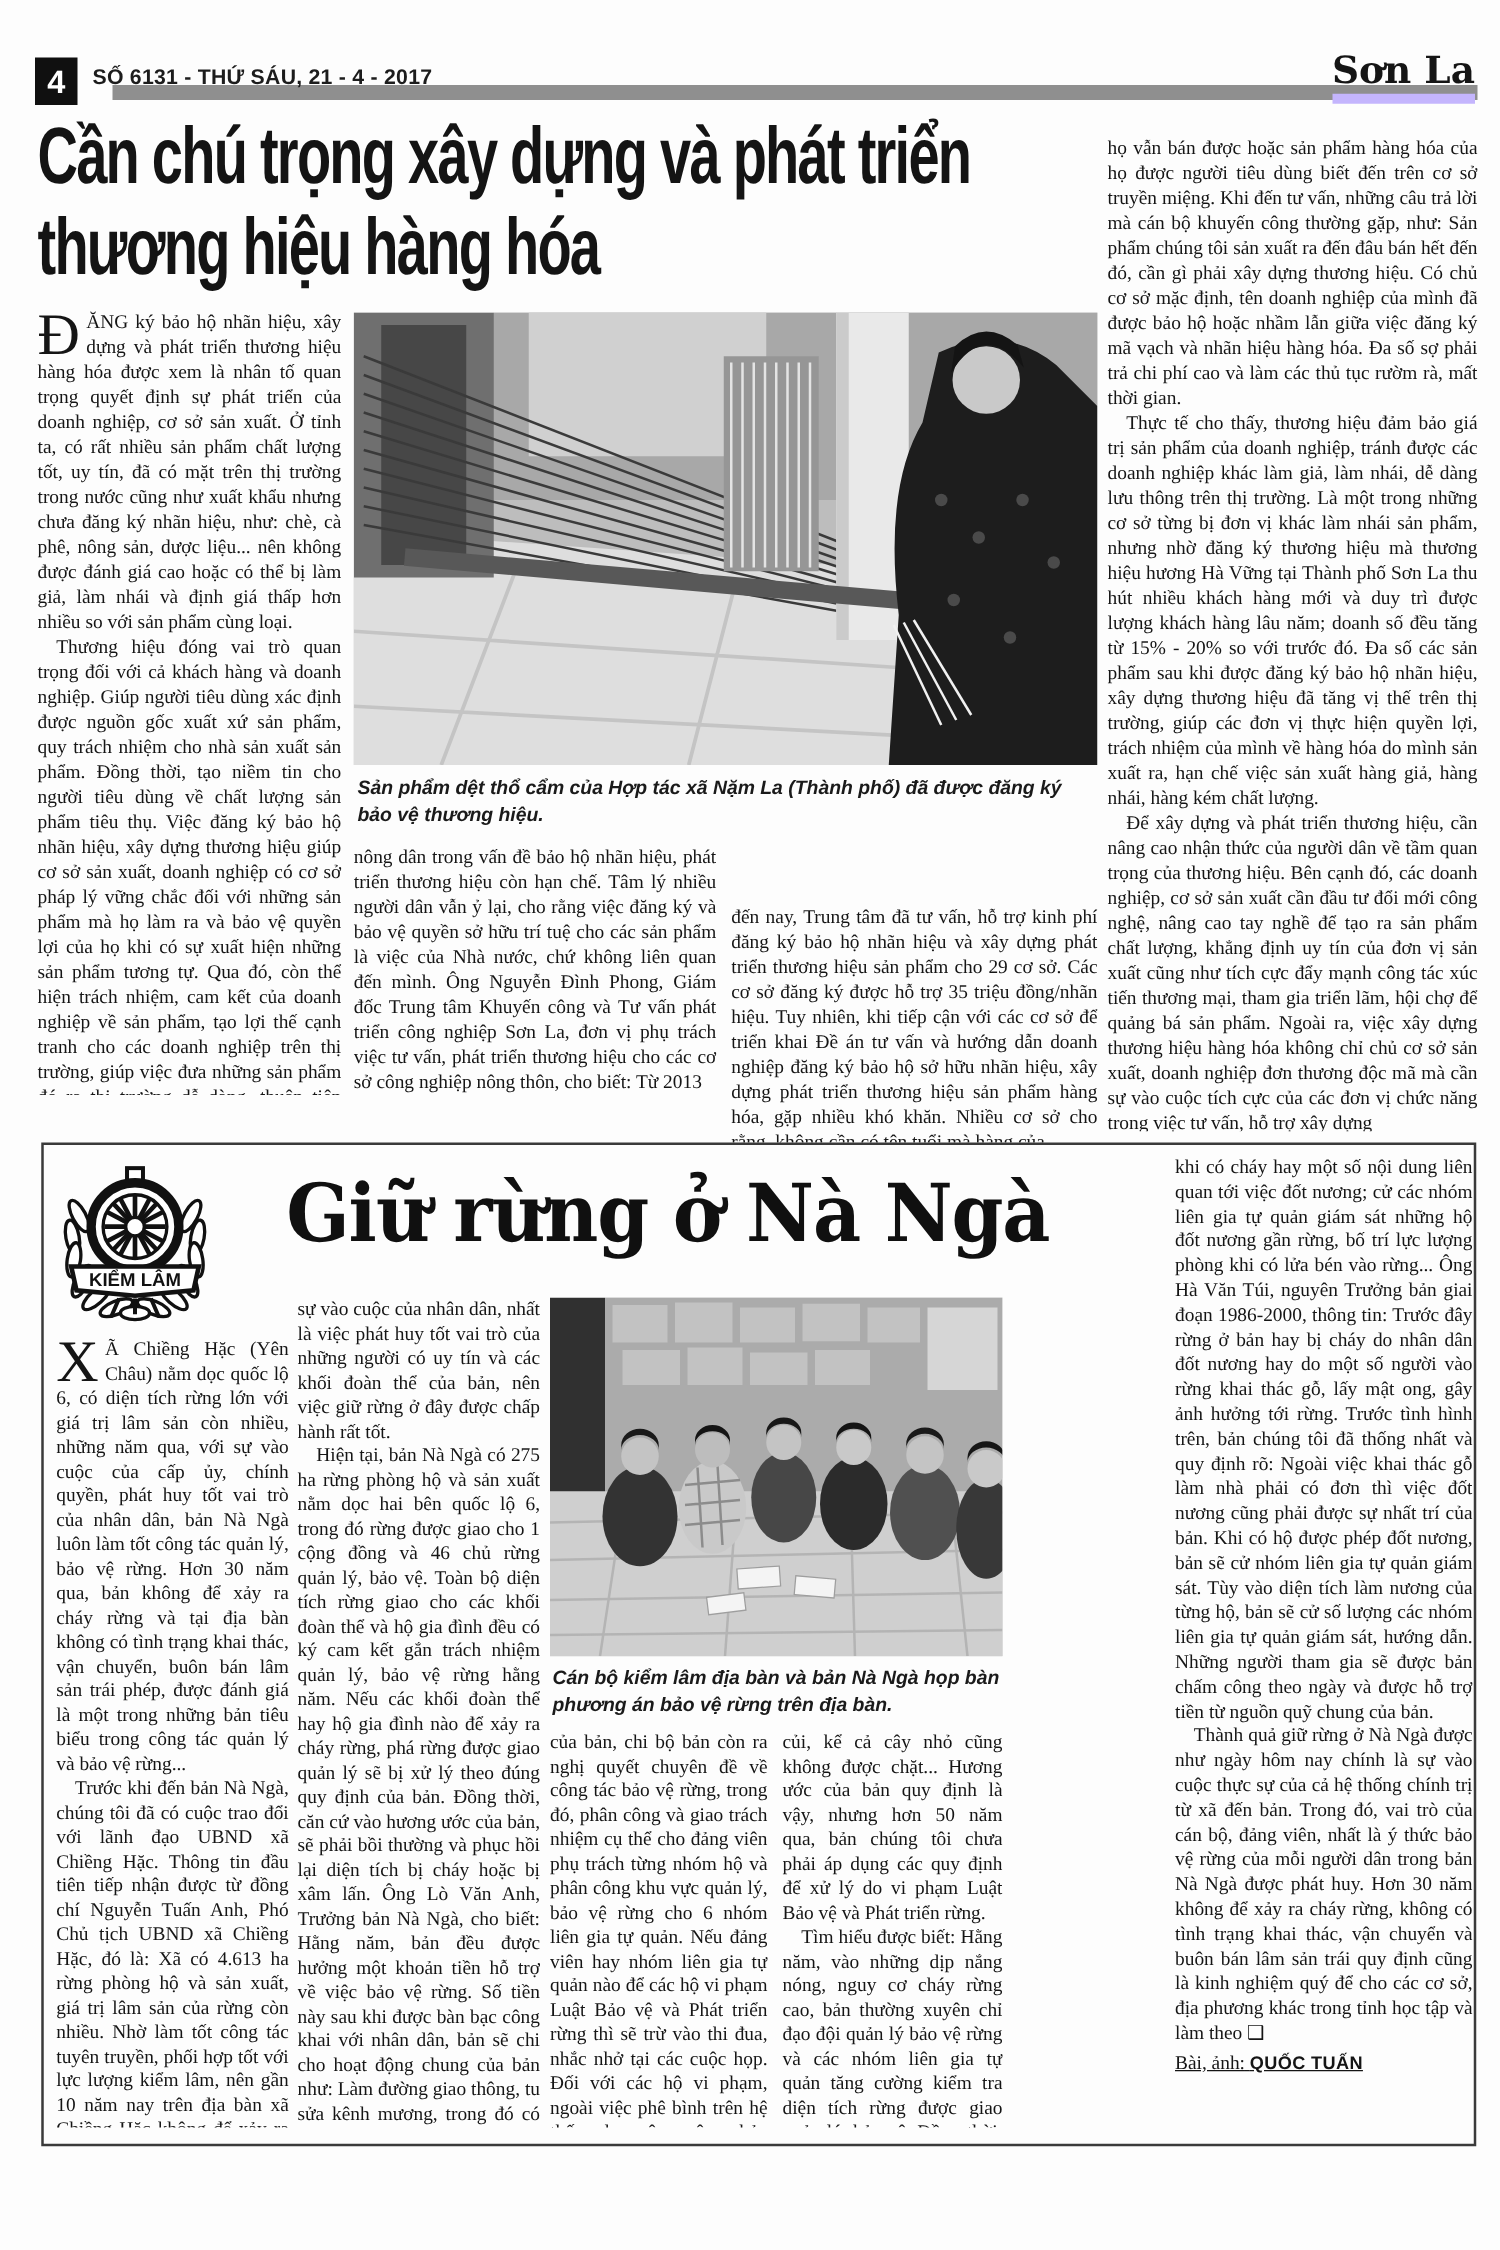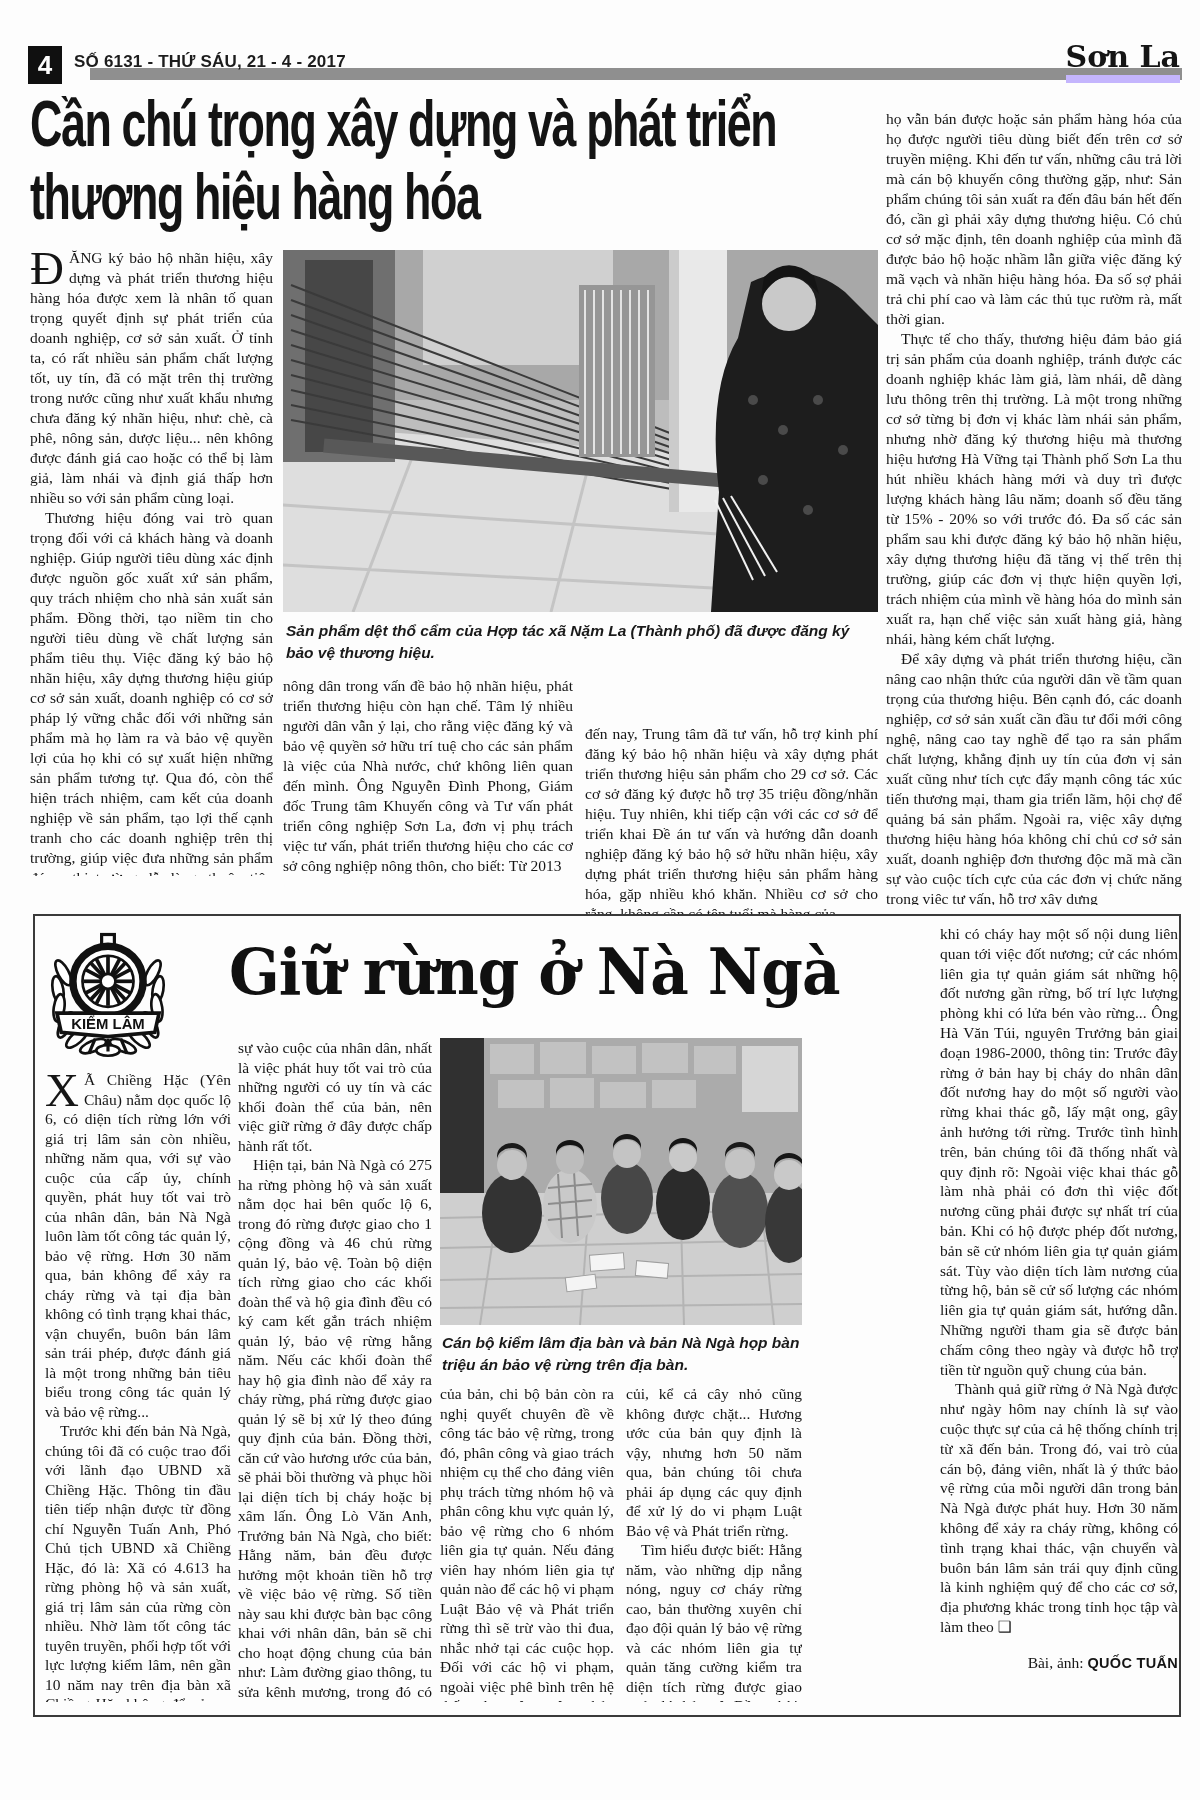--- a/index.html
+++ b/index.html
@@ -28,21 +28,21 @@
            font-size:15.5px;line-height:22px;text-align:left;color:#1a1a1a;}
   .byline{font-family:"Liberation Serif",serif;font-size:15.5px;white-space:nowrap;}
   .byline b{font-family:"Liberation Sans",sans-serif;font-size:14.5px;letter-spacing:.3px;}
   .photo{background:#cccccc;overflow:hidden;}
   .photo svg{display:block;}
   
   .art2box{left:33px;top:914px;width:1144px;height:799px;border:2px solid #3a3a3a;background:#fdfdfd;}
   .h2line{left:192px;top:916px;width:736px;height:114px;font-family:"DejaVu Serif",serif;
           font-weight:bold;font-size:64px;line-height:112px;text-align:center;color:#101010;
           letter-spacing:-1px;white-space:nowrap;transform:scaleX(.93);transform-origin:0 50%;}
-  .bylineRight{text-align:right;margin-top:16px;}
+  .bylineRight{margin-top:4px;text-decoration:underline;}
 </style>
 </head>
 <body>
 
 <div id="page">
 
   <div class="abs pagenum">4</div>
   <div class="abs graybar"></div>
   <div class="abs issue">SỐ 6131 - THỨ SÁU, 21 - 4 - 2017</div>
   <div class="abs masthead">Sơn La</div>
@@ -236,21 +236,21 @@
           <path d="M334,132 a15,12 0 0 1 30,0 l0,-4 a15,13 0 0 0 -30,0 z" fill="#161616"></path>
       </g>
       <g fill="#f4f4f4" stroke="#9e9e9e" stroke-width="1">
         <rect x="150" y="216" width="34" height="16" transform="rotate(-4 167 224)"></rect>
         <rect x="196" y="224" width="32" height="15" transform="rotate(5 212 231)"></rect>
         <rect x="126" y="238" width="30" height="14" transform="rotate(-7 141 245)"></rect>
       </g>
     </svg>
   </div>
 
-  <div class="abs caption" style="left:442px;top:1332px;width:358px;height:46px;">Cán bộ kiểm lâm địa bàn và bản Nà Ngà họp bàn triệu án bảo vệ rừng trên địa bàn.</div>
+  <div class="abs caption" style="left:442px;top:1332px;width:358px;height:46px;">Cán bộ kiểm lâm địa bàn và bản Nà Ngà họp bàn phương án bảo vệ rừng trên địa bàn.</div>
 
   <div class="col" style="left:440px;top:1384px;width:174px;height:318px;line-height:19.5px;">
     <p class="first">của bản, chi bộ bản còn ra nghị quyết chuyên đề về công tác bảo vệ rừng, trong đó, phân công và giao trách nhiệm cụ thể cho đảng viên phụ trách từng nhóm hộ và phân công khu vực quản lý, bảo vệ rừng cho 6 nhóm liên gia tự quản. Nếu đảng viên hay nhóm liên gia tự quản nào để các hộ vi phạm Luật Bảo vệ và Phát triển rừng thì sẽ trừ vào thi đua, nhắc nhở tại các cuộc họp. Đối với các hộ vi phạm, ngoài việc phê bình trên hệ thống loa công cộng, bản còn đánh giá trong các dịp bình xét hộ gia đình văn hóa. Bản cũng quy định rõ, đối với rừng đầu nguồn không được chăn thả gia súc, lấy</p>
   </div>
   <div class="col" style="left:626px;top:1384px;width:176px;height:318px;line-height:19.5px;">
     <p class="first">củi, kể cả cây nhỏ cũng không được chặt... Hương ước của bản quy định là vậy, nhưng hơn 50 năm qua, bản chúng tôi chưa phải áp dụng các quy định để xử lý do vi phạm Luật Bảo vệ và Phát triển rừng.</p>
     <p>Tìm hiểu được biết: Hằng năm, vào những dịp nắng nóng, nguy cơ cháy rừng cao, bản thường xuyên chỉ đạo đội quản lý bảo vệ rừng và các nhóm liên gia tự quản tăng cường kiểm tra diện tích rừng được giao quản lý, bảo vệ. Đồng thời, duy trì thường xuyên hệ thống loa công cộng để tuyên truyền, hướng dẫn nhân dân cách làm đường băng cản lửa, báo cháy</p>
   </div>
 
   <div class="col" style="left:940px;top:924px;width:238px;height:786px;line-height:19.8px;">

